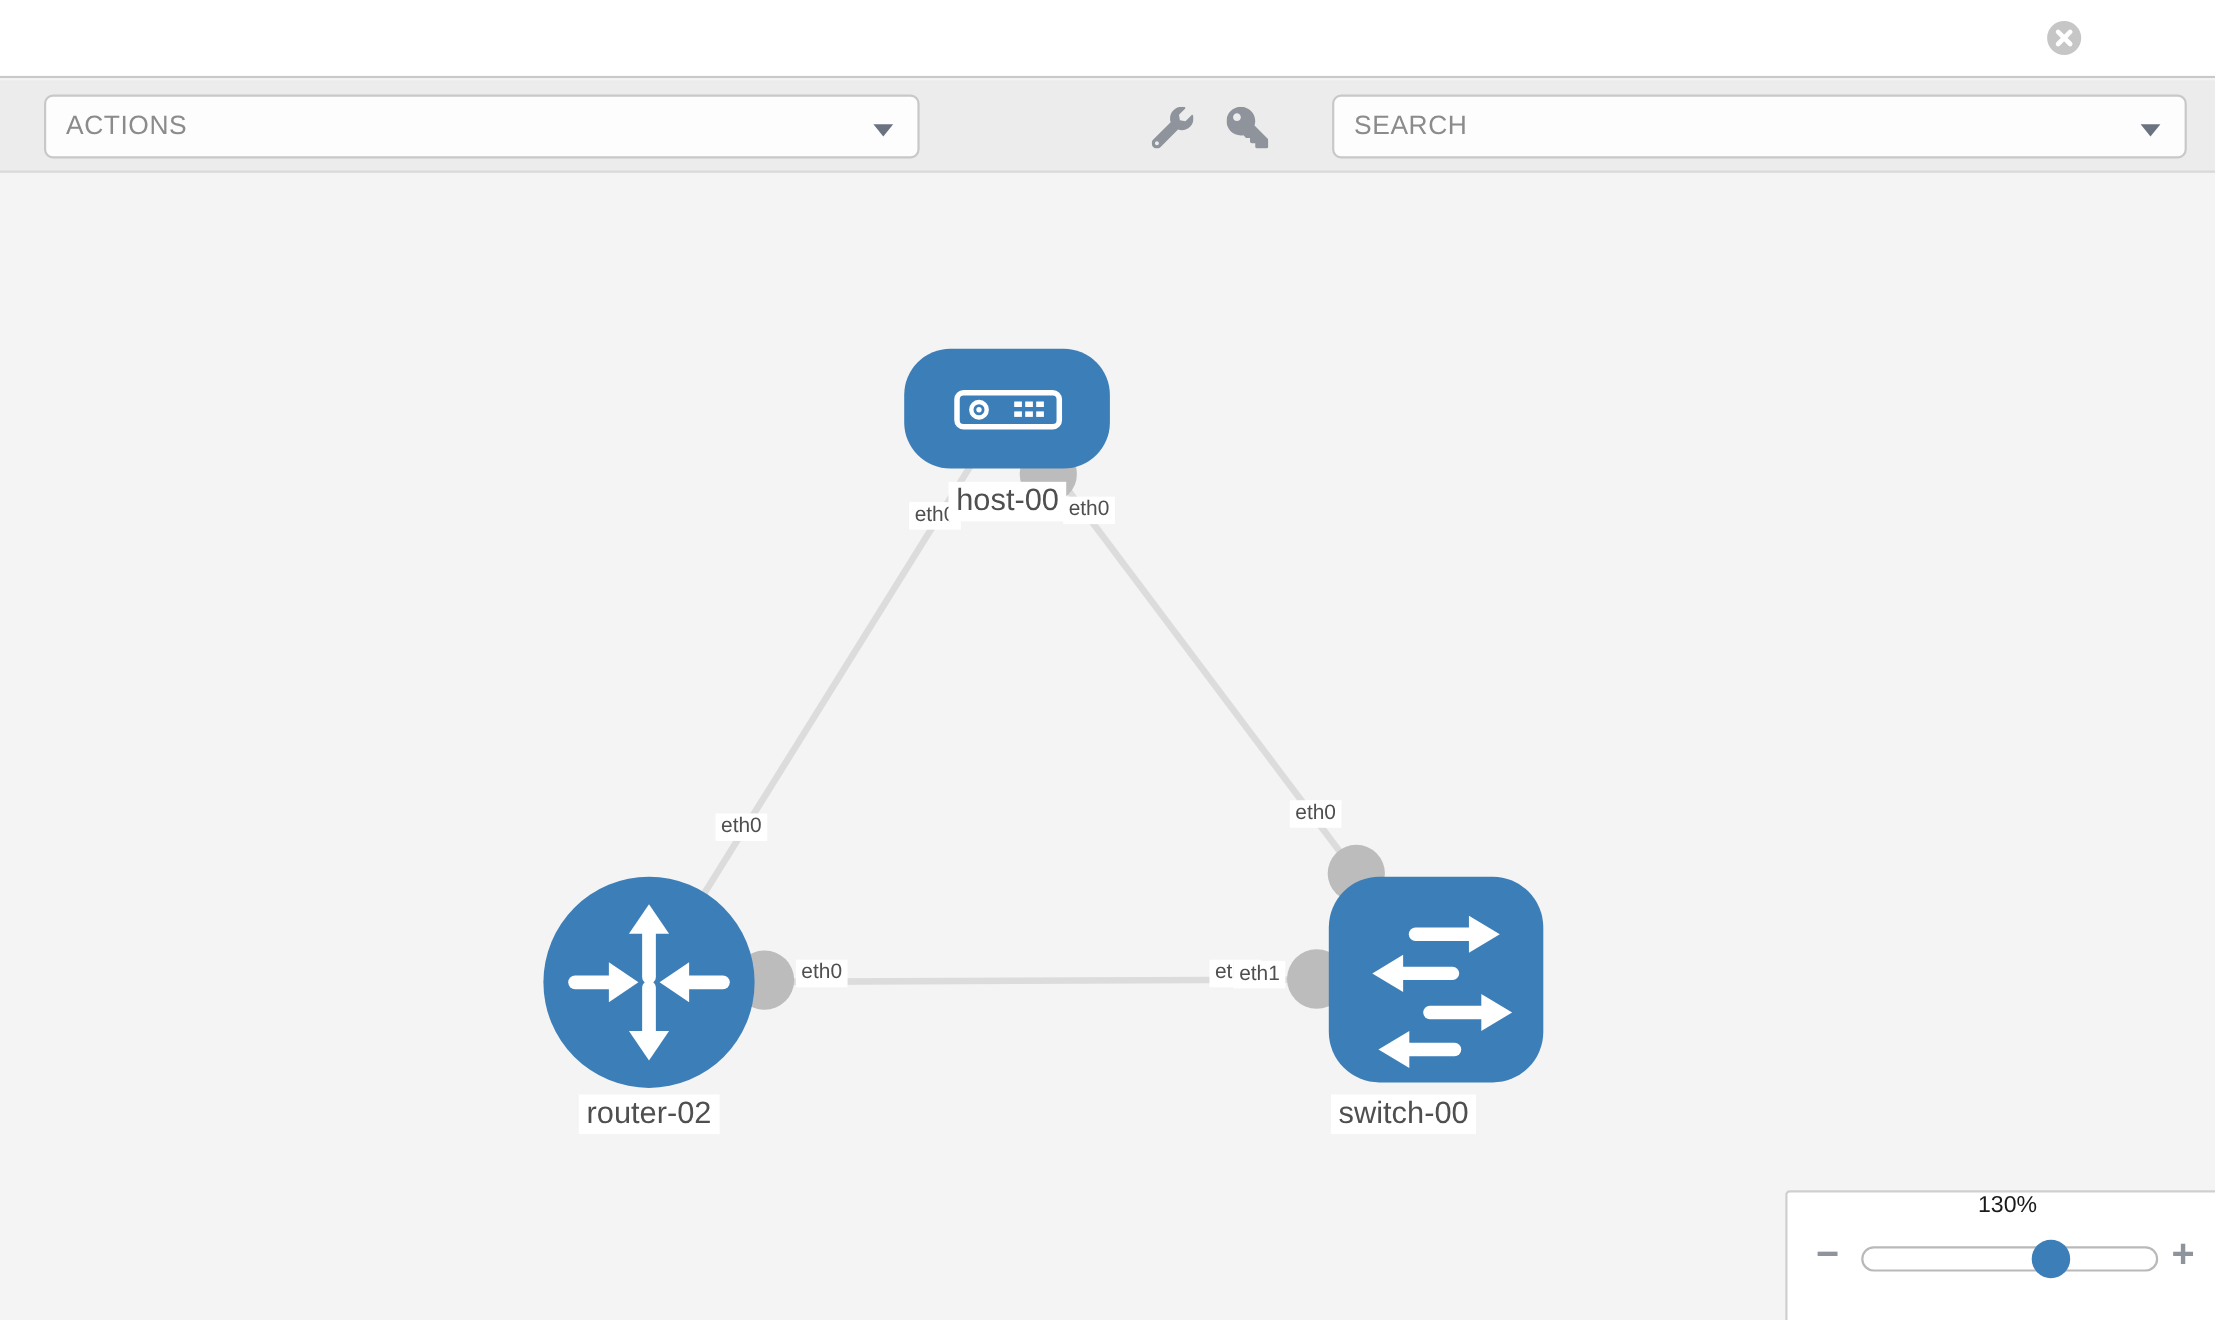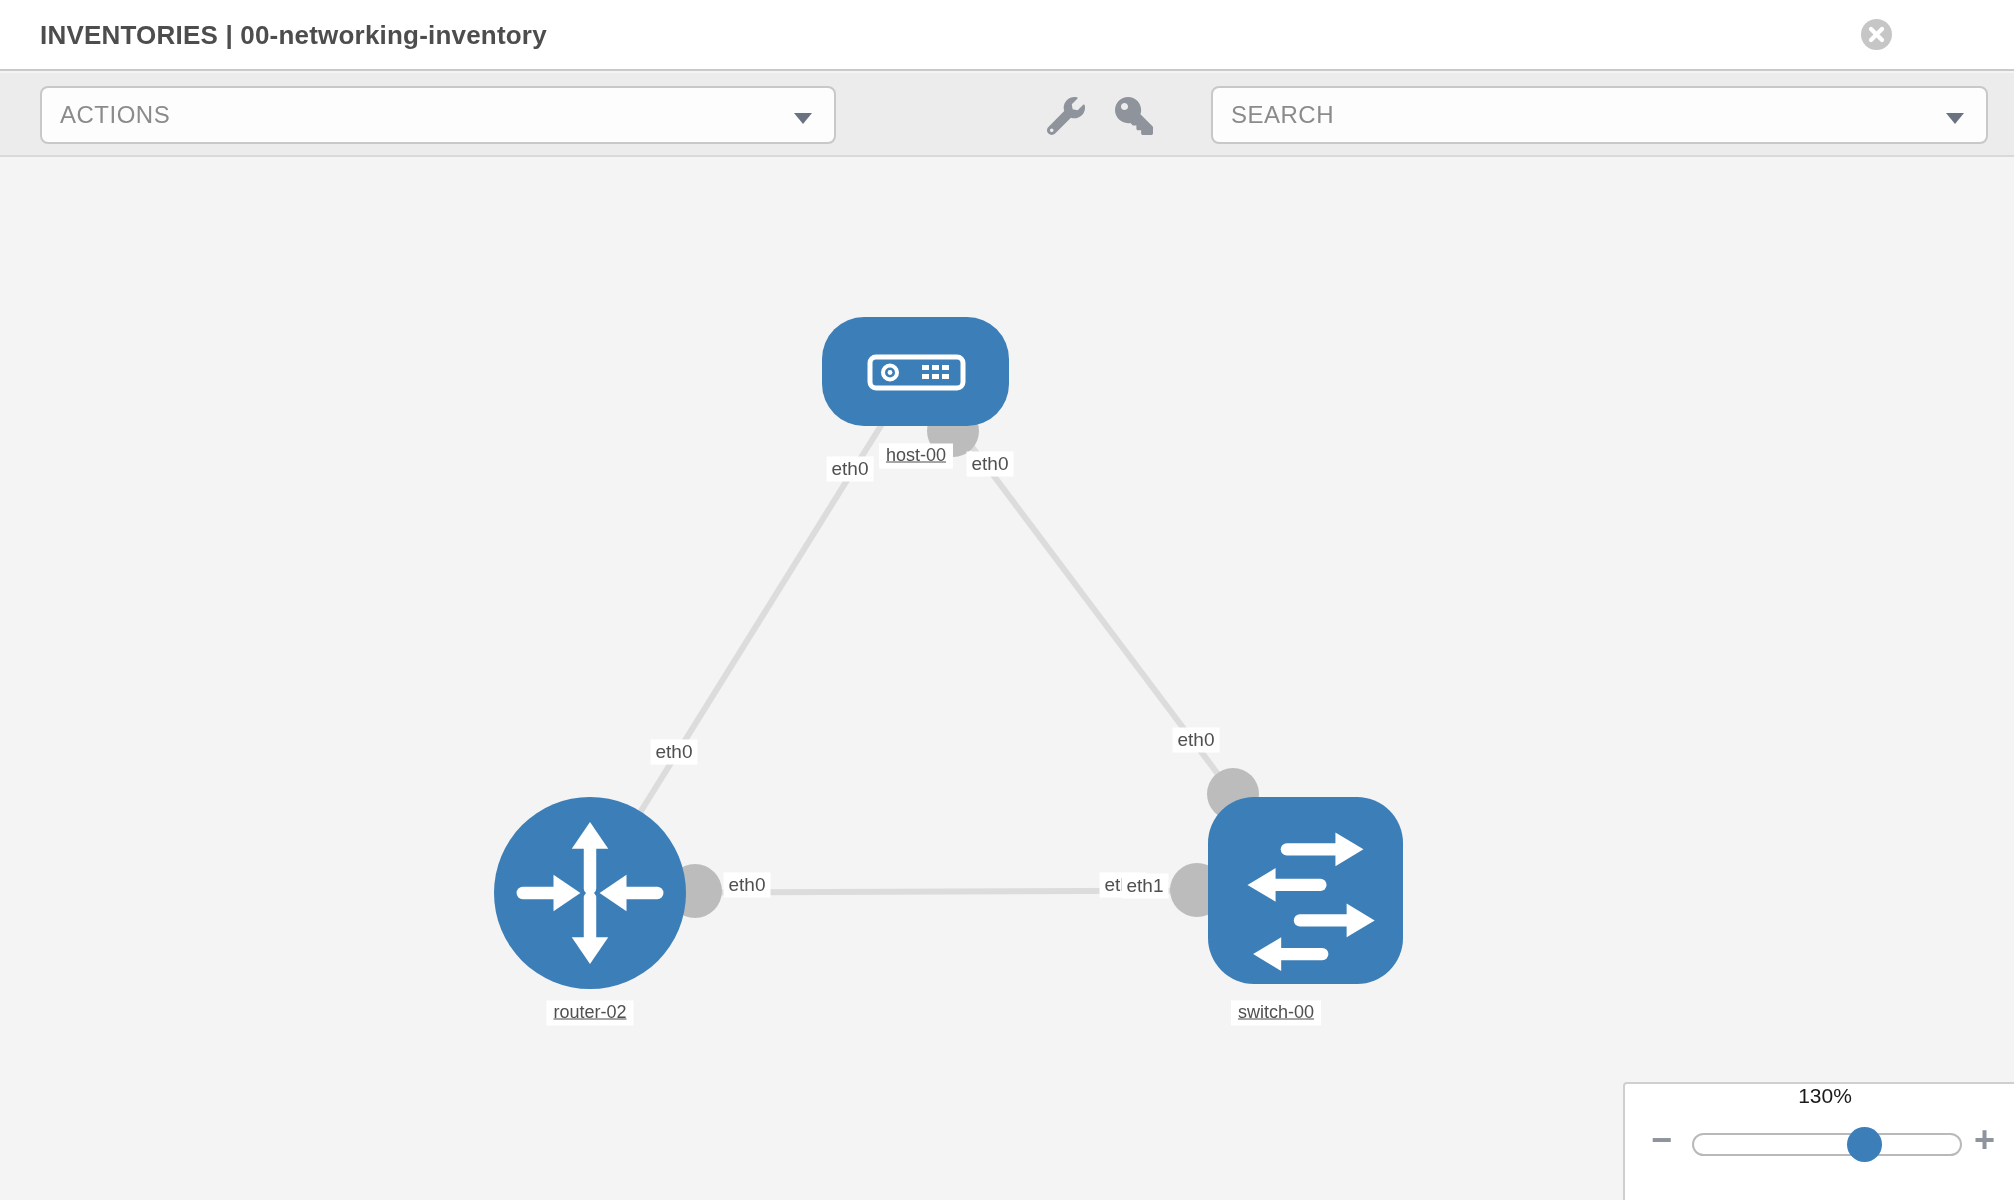--- a/index.html
+++ b/index.html
@@ -42,21 +42,21 @@
   .node-host { left:822px; top:317px; width:187px; height:109px;
     background:#3c7eb8; border-radius:42px; }
   .node-router { left:494px; top:797px; width:192px; height:192px;
     background:#3c7eb8; border-radius:50%; }
   .node-switch { left:1208px; top:797px; width:195px; height:187px;
     background:#3c7eb8; border-radius:46px; }
   .node svg { position:absolute; left:0; top:0; width:100%; height:100%; }
 
   .graph-label { position:absolute; z-index:3; background:#ffffff;
     color:#4f4f4f; white-space:nowrap; transform:translate(-50%,-50%); }
-  .node-label { font-size:18px; padding:1px 7px 3px;text-decoration:underline; }
+  .node-label { font-size:28px; padding:1px 7px 3px; }
   .if-label { font-size:19px; padding:1px 5px 2px; }
 
   
   .zoom-panel { position:absolute; left:1623px; top:1082px; width:420px; height:150px;
     background:#ffffff; border:2px solid #cfcfcf; border-radius:4px; z-index:5; }
   .zoom-level { position:absolute; left:160px; top:0; width:80px; text-align:center;
     font-size:21px; color:#1a1a1a; }
   .zoom-minus, .zoom-plus { position:absolute; top:38px; font-size:36px; font-weight:bold;
     color:#8e939c; cursor:pointer; line-height:36px; }
   .zoom-minus { left:26px; }
@@ -131,21 +131,20 @@
   <div class="graph-label if-label" style="left:1196px; top:740px;">eth0</div>
   <div class="graph-label if-label" style="left:747px; top:885px;">eth0</div>
   <div class="graph-label if-label" style="left:1123px; top:885px;">eth1</div>
   <div class="graph-label if-label" style="left:1145px; top:886px;">eth1</div>
 
   <div class="graph-label node-label" style="left:916px; top:456px;">host-00</div>
   <div class="graph-label node-label" style="left:590px; top:1013px;">router-02</div>
   <div class="graph-label node-label" style="left:1276px; top:1013px;">switch-00</div>
 
   <div class="header">
-    <div class="header-title">INVENTORIES | 00-networking-inventory</div>
     <div class="close-btn">
       <svg width="17" height="17" viewBox="0 0 17 17">
         <g stroke="#ffffff" stroke-width="4.2" stroke-linecap="round">
           <line x1="3" y1="3" x2="14" y2="14"></line>
           <line x1="14" y1="3" x2="3" y2="14"></line>
         </g>
       </svg>
     </div>
   </div>
 

